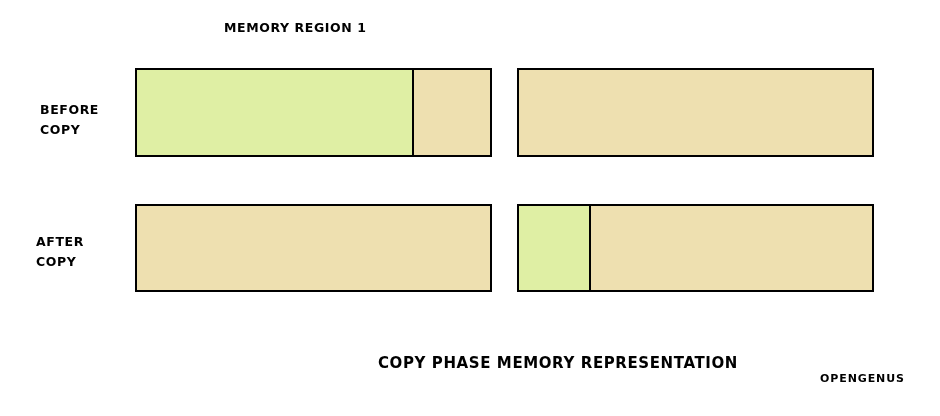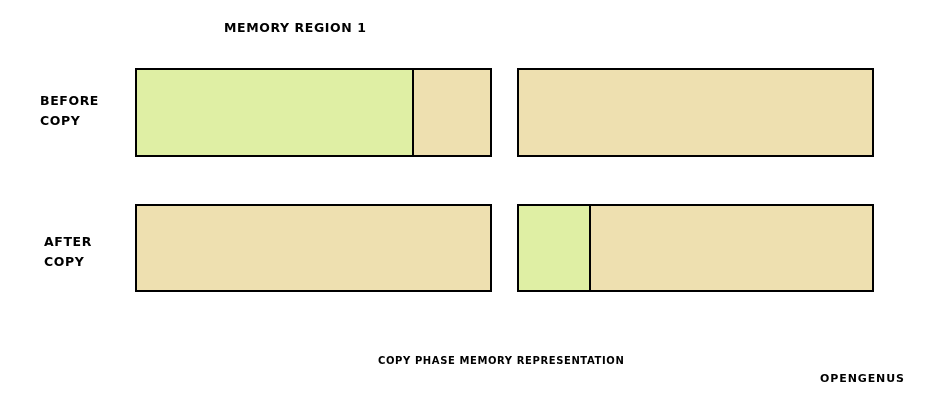--- a/index.html
+++ b/index.html
@@ -39,28 +39,28 @@
     top: 21px;
     font-size: 12.5px;
   }
   #head-region-1 { left: 224px; }
   #head-region-2 { left: 604px; }
 
   .row-head {
     font-size: 12.5px;
     line-height: 20px;
   }
-  #row-head-before { left: 40px; top: 91px; }
-  #row-head-after  { left: 44px; top: 232px; }
+  #row-head-before { left: 40px; top: 100px; }
+  #row-head-after  { left: 36px; top: 232px; }
   .row-head .ln { display: block; }
 
   #caption {
     left: 378px;
     top: 356px;
-    font-size: 10px;
+    font-size: 15px;
   }
 
   #watermark {
     left: 820px;
     top: 373px;
     font-size: 11px;
     letter-spacing: 0.9px;
   }
 
   

